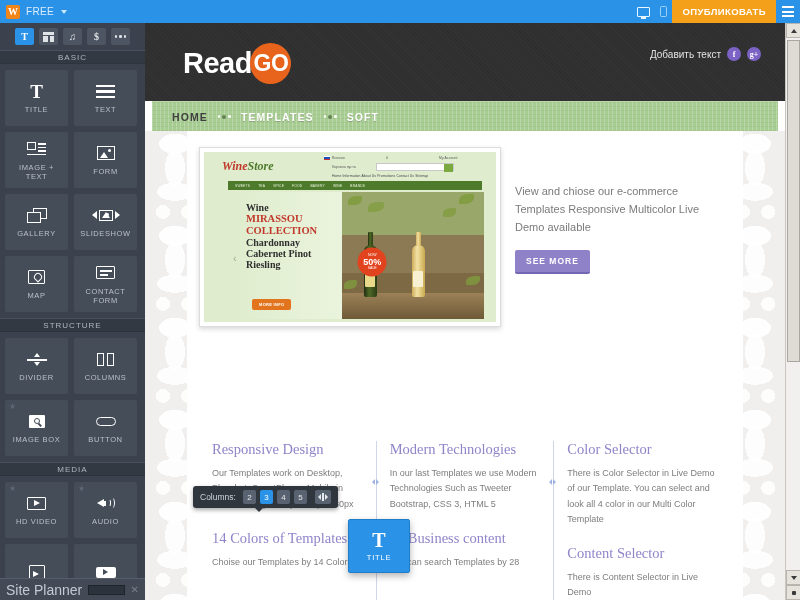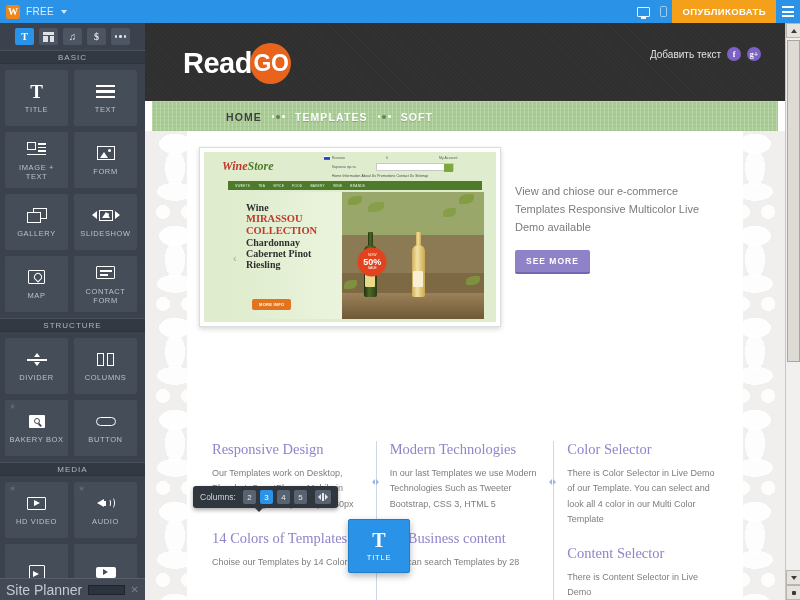--- a/index.html
+++ b/index.html
@@ -271,21 +271,21 @@
     padding: 0 7px;
     background: transparent;
   }
   #navbar {
     height: 30px;
     background: #a8cd92;
     background-image: repeating-linear-gradient(90deg, rgba(255,255,255,.22) 0 1px, transparent 1px 4px),
                       repeating-linear-gradient(0deg, rgba(0,0,0,.04) 0 1px, transparent 1px 4px);
     border-top: 1px solid #bcd9a9;
     display: flex; align-items: center;
-    padding-left: 74px;
+    padding-left: 20px;
     gap: 10px;
   }
   .nav-link {
     font-size: 10.5px; font-weight: bold; letter-spacing: 1.1px;
     color: #ffffff;
     text-shadow: 0 1px 0 rgba(0,0,0,.18);
   }
   .nav-link.current { color: #3f3f3f; text-shadow:none; }
   .nav-sep { display:flex; align-items:center; gap:2px; }
   .nav-sep i { width:2.5px; height:2.5px; background:#ffffff; border-radius:50%; opacity:.9; }
@@ -702,21 +702,21 @@
         </span>
       <span class="lbl">COLUMNS</span>
     </div>
     <div class="sb-cell">
       <span class="star">★</span>
       <span class="sb-ico">
           <span class="gl-search">
             <span class="mag"></span>
           </span>
         </span>
-      <span class="lbl">BAKERY BOX</span>
+      <span class="lbl">IMAGE BOX</span>
     </div>
     <div class="sb-cell">
       <span class="sb-ico">
           <span class="gl-button"></span>
         </span>
       <span class="lbl">BUTTON</span>
     </div>
   </div>
 
   <div class="sb-section">MEDIA</div>

